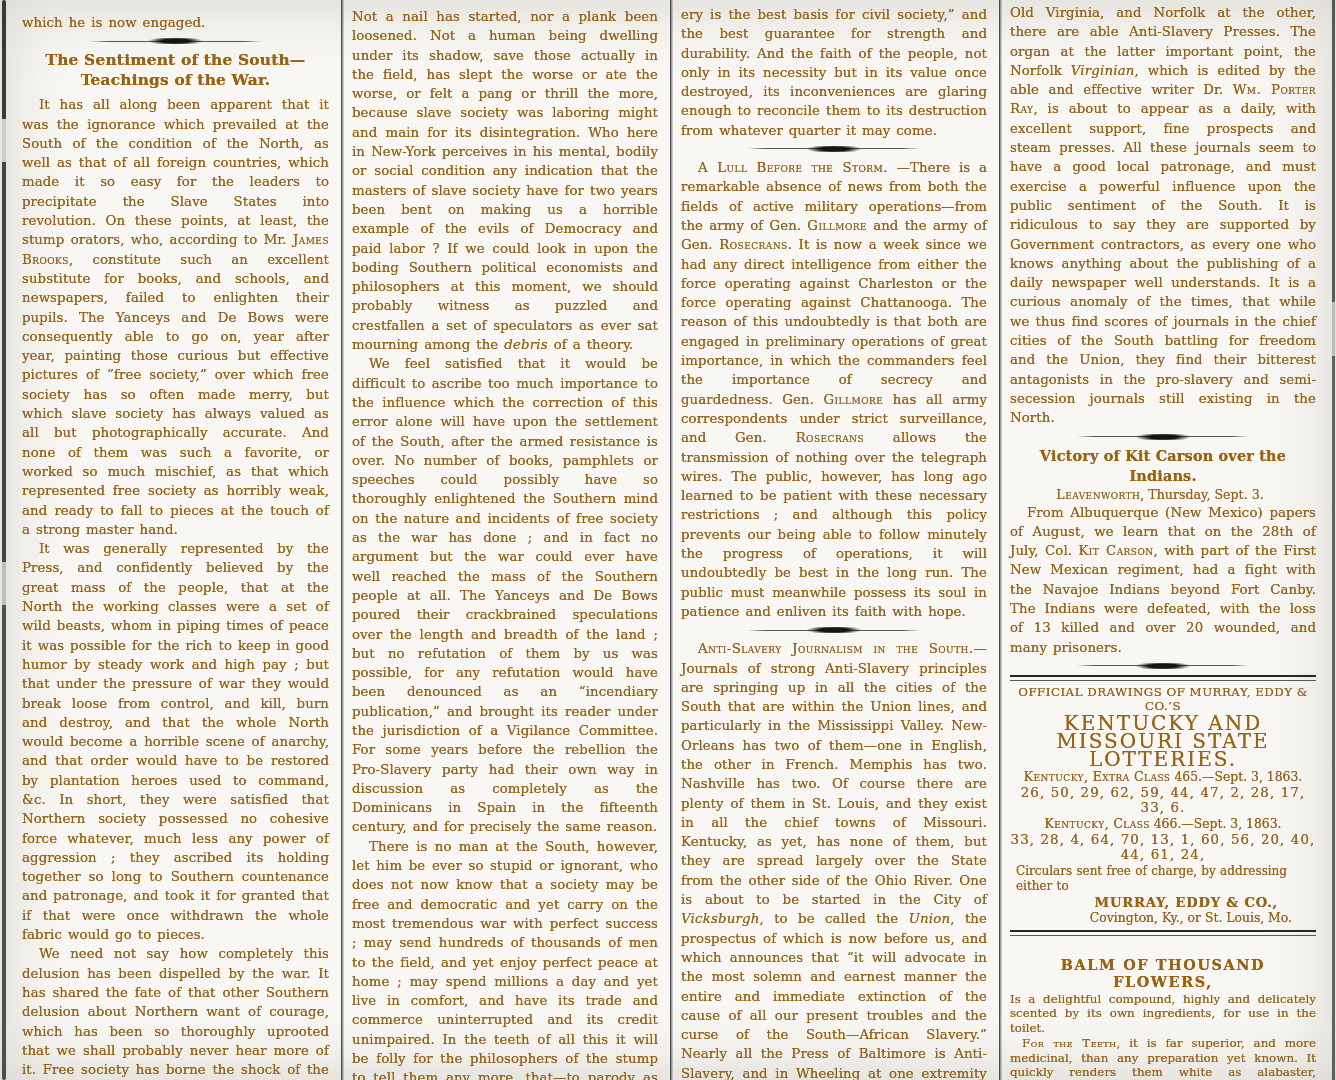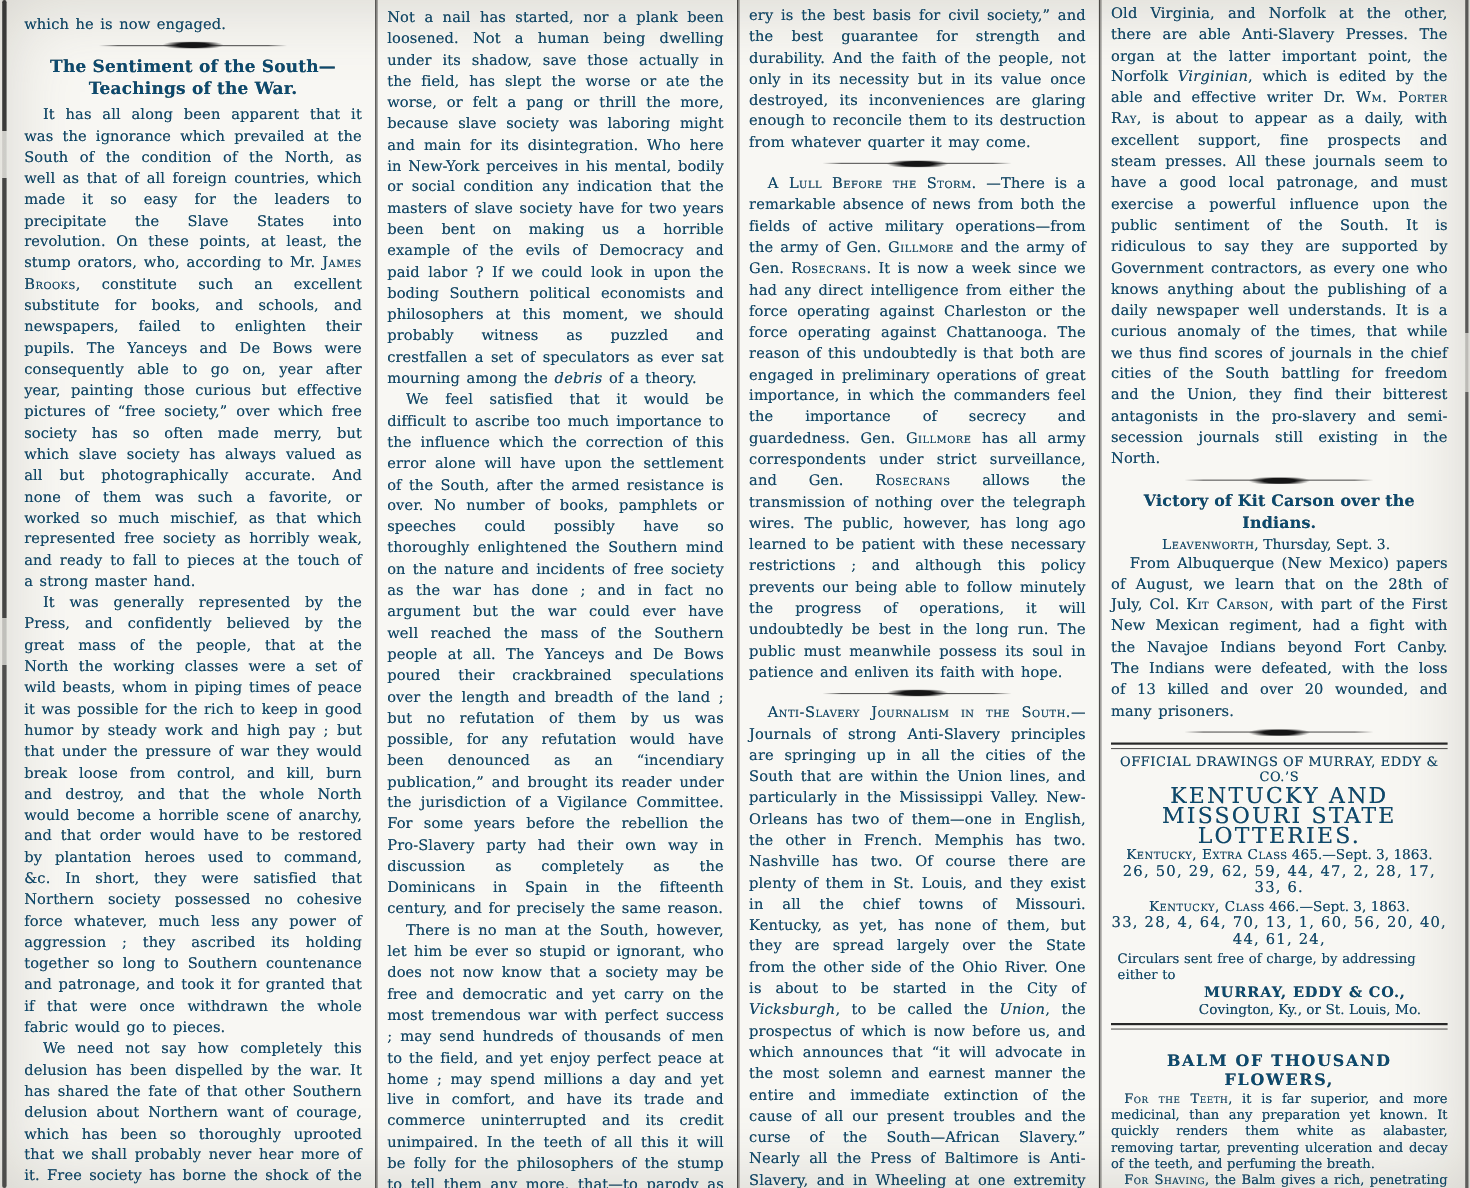--- a/index.html
+++ b/index.html
@@ -47,21 +47,21 @@
 
   .edge{position:absolute;top:0;bottom:0;z-index:3;}
   .edge-left{left:2px;width:4px;border-radius:2px;
     background:linear-gradient(to bottom, rgba(15,15,15,.8) 0 11%, rgba(15,15,15,.12) 11% 15%, rgba(15,15,15,.75) 15% 52%, rgba(15,15,15,.18) 52% 56%, rgba(15,15,15,.7) 56% 100%);}
   .edge-right{right:1px;width:3px;
     background:linear-gradient(to bottom, rgba(15,15,15,.65) 0 28%, rgba(15,15,15,.2) 28% 33%, rgba(15,15,15,.62) 33% 100%);}
 </style>
 </head>
 <body>
 
-<div class="page" style="background: rgb(248, 247, 243); color: #0c4a6e;">
+<div class="page" style="background: rgb(248, 247, 243); color: #a16207;">
   <div class="edge edge-left"></div>
   <div class="edge edge-right"></div>
   <main class="cols">
       <section class="col">
         <p class="body">which he is now engaged.</p>
         <div class="divider"></div>
         <h2 class="headline">The Sentiment of the South—Teachings of the War.</h2>
         <p class="body indent">It has all along been apparent that it was the ignorance which prevailed at the South of the condition of the North, as well as that of all foreign countries, which made it so easy for the leaders to precipitate the Slave States into revolution. On these points, at least, the stump orators, who, according to Mr. <span class="sc">James Brooks</span>, constitute such an excellent substitute for books, and schools, and newspapers, failed to enlighten their pupils. The Yanceys and De Bows were consequently able to go on, year after year, painting those curious but effective pictures of “free society,” over which free society has so often made merry, but which slave society has always valued as all but photographically accurate. And none of them was such a favorite, or worked so much mischief, as that which represented free society as horribly weak, and ready to fall to pieces at the touch of a strong master hand.</p>
         <p class="body indent">It was generally represented by the Press, and confidently believed by the great mass of the people, that at the North the working classes were a set of wild beasts, whom in piping times of peace it was possible for the rich to keep in good humor by steady work and high pay ; but that under the pressure of war they would break loose from control, and kill, burn and destroy, and that the whole North would become a horrible scene of anarchy, and that order would have to be restored by plantation heroes used to command, &amp;c. In short, they were satisfied that Northern society possessed no cohesive force whatever, much less any power of aggression ; they ascribed its holding together so long to Southern countenance and patronage, and took it for granted that if that were once withdrawn the whole fabric would go to pieces.</p>
         <p class="body indent">We need not say how completely this delusion has been dispelled by the war. It has shared the fate of that other Southern delusion about Northern want of courage, which has been so thoroughly uprooted that we shall probably never hear more of it. Free society has borne the shock of the most tremendous conflict the world ever saw, without as much as a creak in its timbers.</p>
@@ -90,17 +90,18 @@
         <p class="center adtitle">KENTUCKY AND MISSOURI STATE LOTTERIES.</p>
         <p class="center lotclass"><span class="sc">Kentucky, Extra Class</span> 465.—Sept. 3, 1863.</p>
         <p class="center lotnums">26, 50, 29, 62, 59, 44, 47, 2, 28, 17, 33, 6.</p>
         <p class="center lotclass"><span class="sc">Kentucky, Class</span> 466.—Sept. 3, 1863.</p>
         <p class="center lotnums">33, 28, 4, 64, 70, 13, 1, 60, 56, 20, 40, 44, 61, 24,</p>
         <p class="adbody circ">Circulars sent free of charge, by addressing either to</p>
         <p class="signoff">MURRAY, EDDY &amp; CO.,</p>
         <p class="addr">Covington, Ky., or St. Louis, Mo.</p>
         <div class="rule2"></div>
         <h3 class="balmhead">BALM OF THOUSAND FLOWERS,</h3>
+        <p class="adbody">Is a delightful compound, highly and delicately scented by its own ingredients, for use in the toilet.</p>
         <p class="adbody ind"><span class="sc">For the Teeth</span>, it is far superior, and more medicinal, than any preparation yet known. It quickly renders them white as alabaster, removing tartar, preventing ulceration and decay of the teeth, and perfuming the breath.</p>
         <p class="adbody ind"><span class="sc">For Shaving</span>, the Balm gives a rich, penetrating lather, and has no equal in rendering the beard soft and tender.</p>
       </section>
     </main>
 </div>
 
 </body></html>

